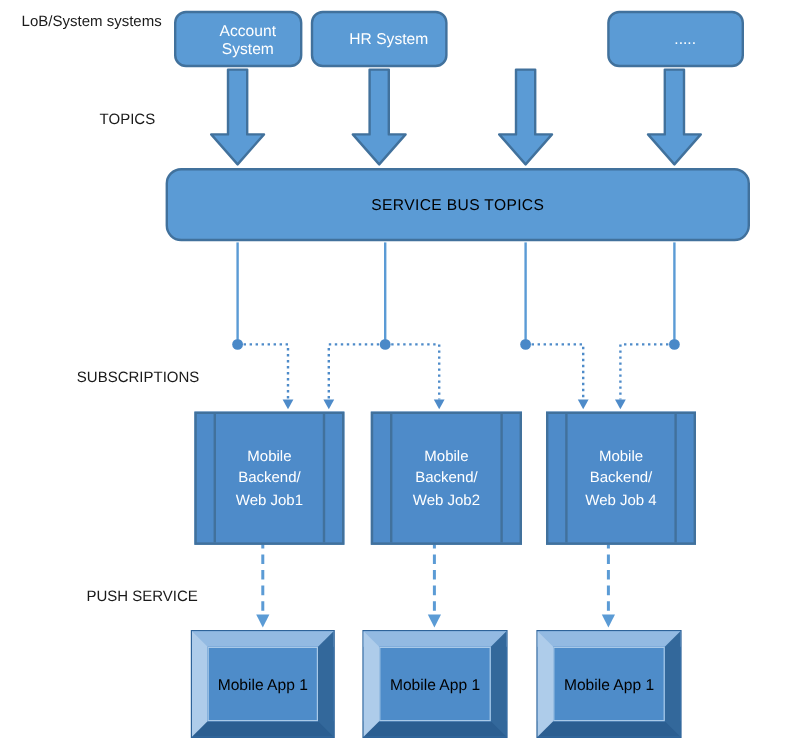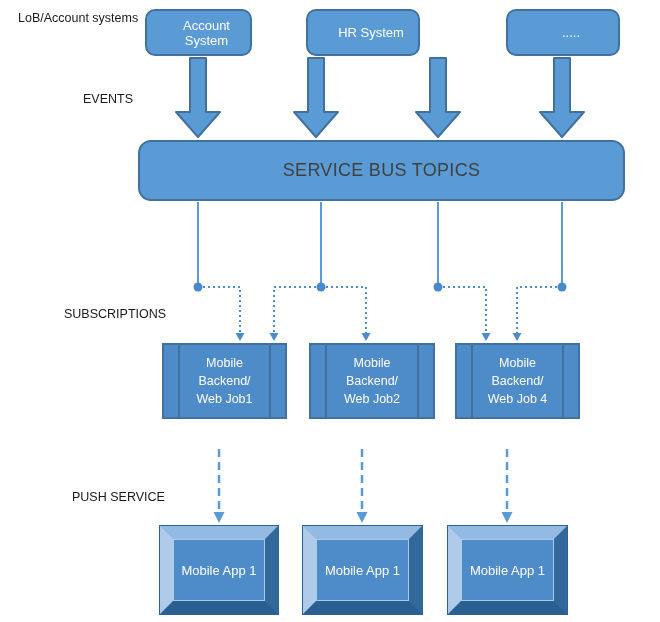--- a/index.html
+++ b/index.html
@@ -50,31 +50,31 @@
     padding-left: 16px;
   }
   .bus-bar {
     position: absolute;
     left: 138px; top: 140px;
     width: 487px; height: 61px;
     box-sizing: border-box;
     background: #5B9BD5;
     border: 2px solid #41719C;
     border-radius: 13px;
-    color: #404040;
-    font-size: 18px;
+    color: #000000;
+    font-size: 13px;
     letter-spacing: 0.3px;
     display: flex;
     align-items: center;
     justify-content: center;
   }
   .backend-box {
     position: absolute;
     top: 343px;
-    height: 76px;
+    height: 111px;
     box-sizing: border-box;
     background: #4E8BC9;
     border: 2px solid #41719C;
     color: #ffffff;
     font-size: 12.5px;
     line-height: 1.45;
     display: flex;
     align-items: center;
     justify-content: center;
     text-align: center;
@@ -100,21 +100,21 @@
     border-right-color: #33689B;
     border-bottom-color: #2B5E91;
     box-shadow: 0 0 0 1px #2E6399;
     background: #4E8CC9;
   }
   .app-box .app-inner {
     width: 100%; height: 100%;
     box-sizing: border-box;
     border: 1px solid #A8C9E8;
     background: #4E8CC9;
-    color: #ffffff;
+    color: #000000;
     font-size: 13px;
     display: flex;
     align-items: center;
     justify-content: center;
     text-align: center;
   }
 </style>
 </head>
 <body>
 
@@ -163,30 +163,30 @@
       <line x1="507" y1="449" x2="507" y2="512"></line>
     </g>
     <g fill="#5B9BD5">
       <polygon points="213.5,512 224.5,512 219,523"></polygon>
       <polygon points="356.5,512 367.5,512 362,523"></polygon>
       <polygon points="501.5,512 512.5,512 507,523"></polygon>
     </g>
   </svg>
 
   <div class="label" style="left:18px; top:11px;">
-    <span class="misspelled">LoB</span><span>/Account systems</span>
-  </div>
-  <div class="label" style="left:83px; top:92px;">EVENTS</div>
+    <span class="misspelled">LoB</span><span>/System systems</span>
+  </div>
+  <div class="label" style="left:83px; top:92px;">TOPICS</div>
   <div class="label" style="left:64px; top:307px;">SUBSCRIPTIONS</div>
   <div class="label" style="left:72px; top:490px;">PUSH SERVICE</div>
 
   <div class="src-box" style="left:145px; width:107px;">
     <span>Account System</span>
   </div>
-  <div class="src-box" style="left:259px; width:114px;margin-left:47px;">
+  <div class="src-box" style="left:259px; width:114px;">
     <span>HR System</span>
   </div>
   <div class="src-box" style="left:506px; width:114px;">
     <span>.....</span>
   </div>
 
   <div class="bus-bar">
     <span>SERVICE BUS TOPICS</span>
   </div>
 

